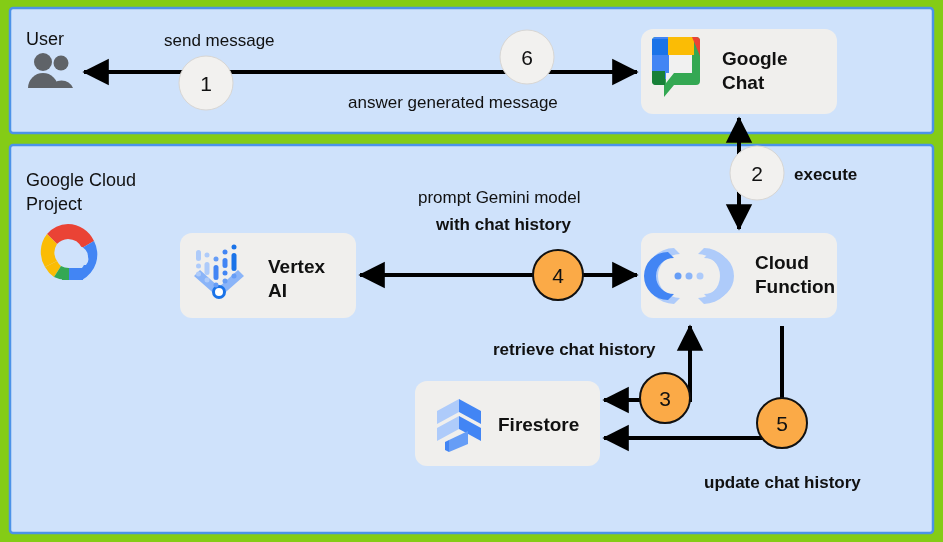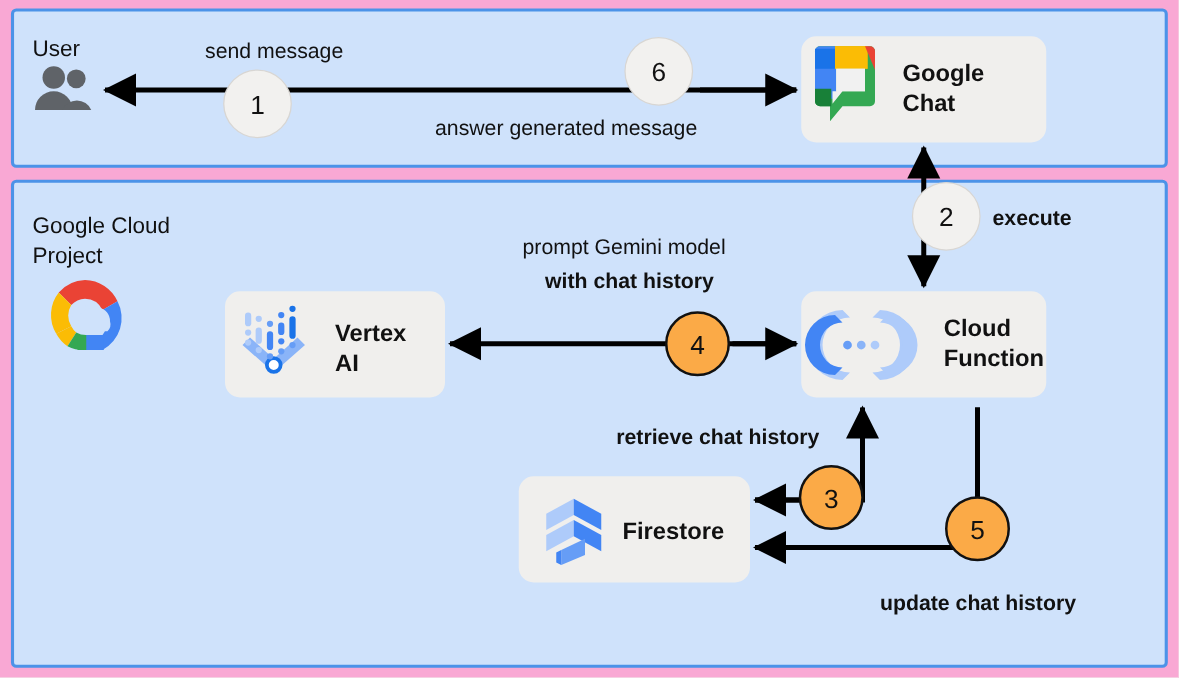--- a/index.html
+++ b/index.html
@@ -7,21 +7,21 @@
     padding: 0;
     background: #f0efed;
   }
   body {
     font-family: "Liberation Sans", sans-serif;
   }
   #canvas {
     position: relative;
     width: 943px;
     height: 542px;
-    background: #f9a8d4;
+    background: #84cc16;
     overflow: hidden;
   }
   #diagram {
     position: absolute;
     left: 0;
     top: 0;
   }
   .panel-rect {
     fill: #cfe2fb;
     stroke: #4c93e8;

